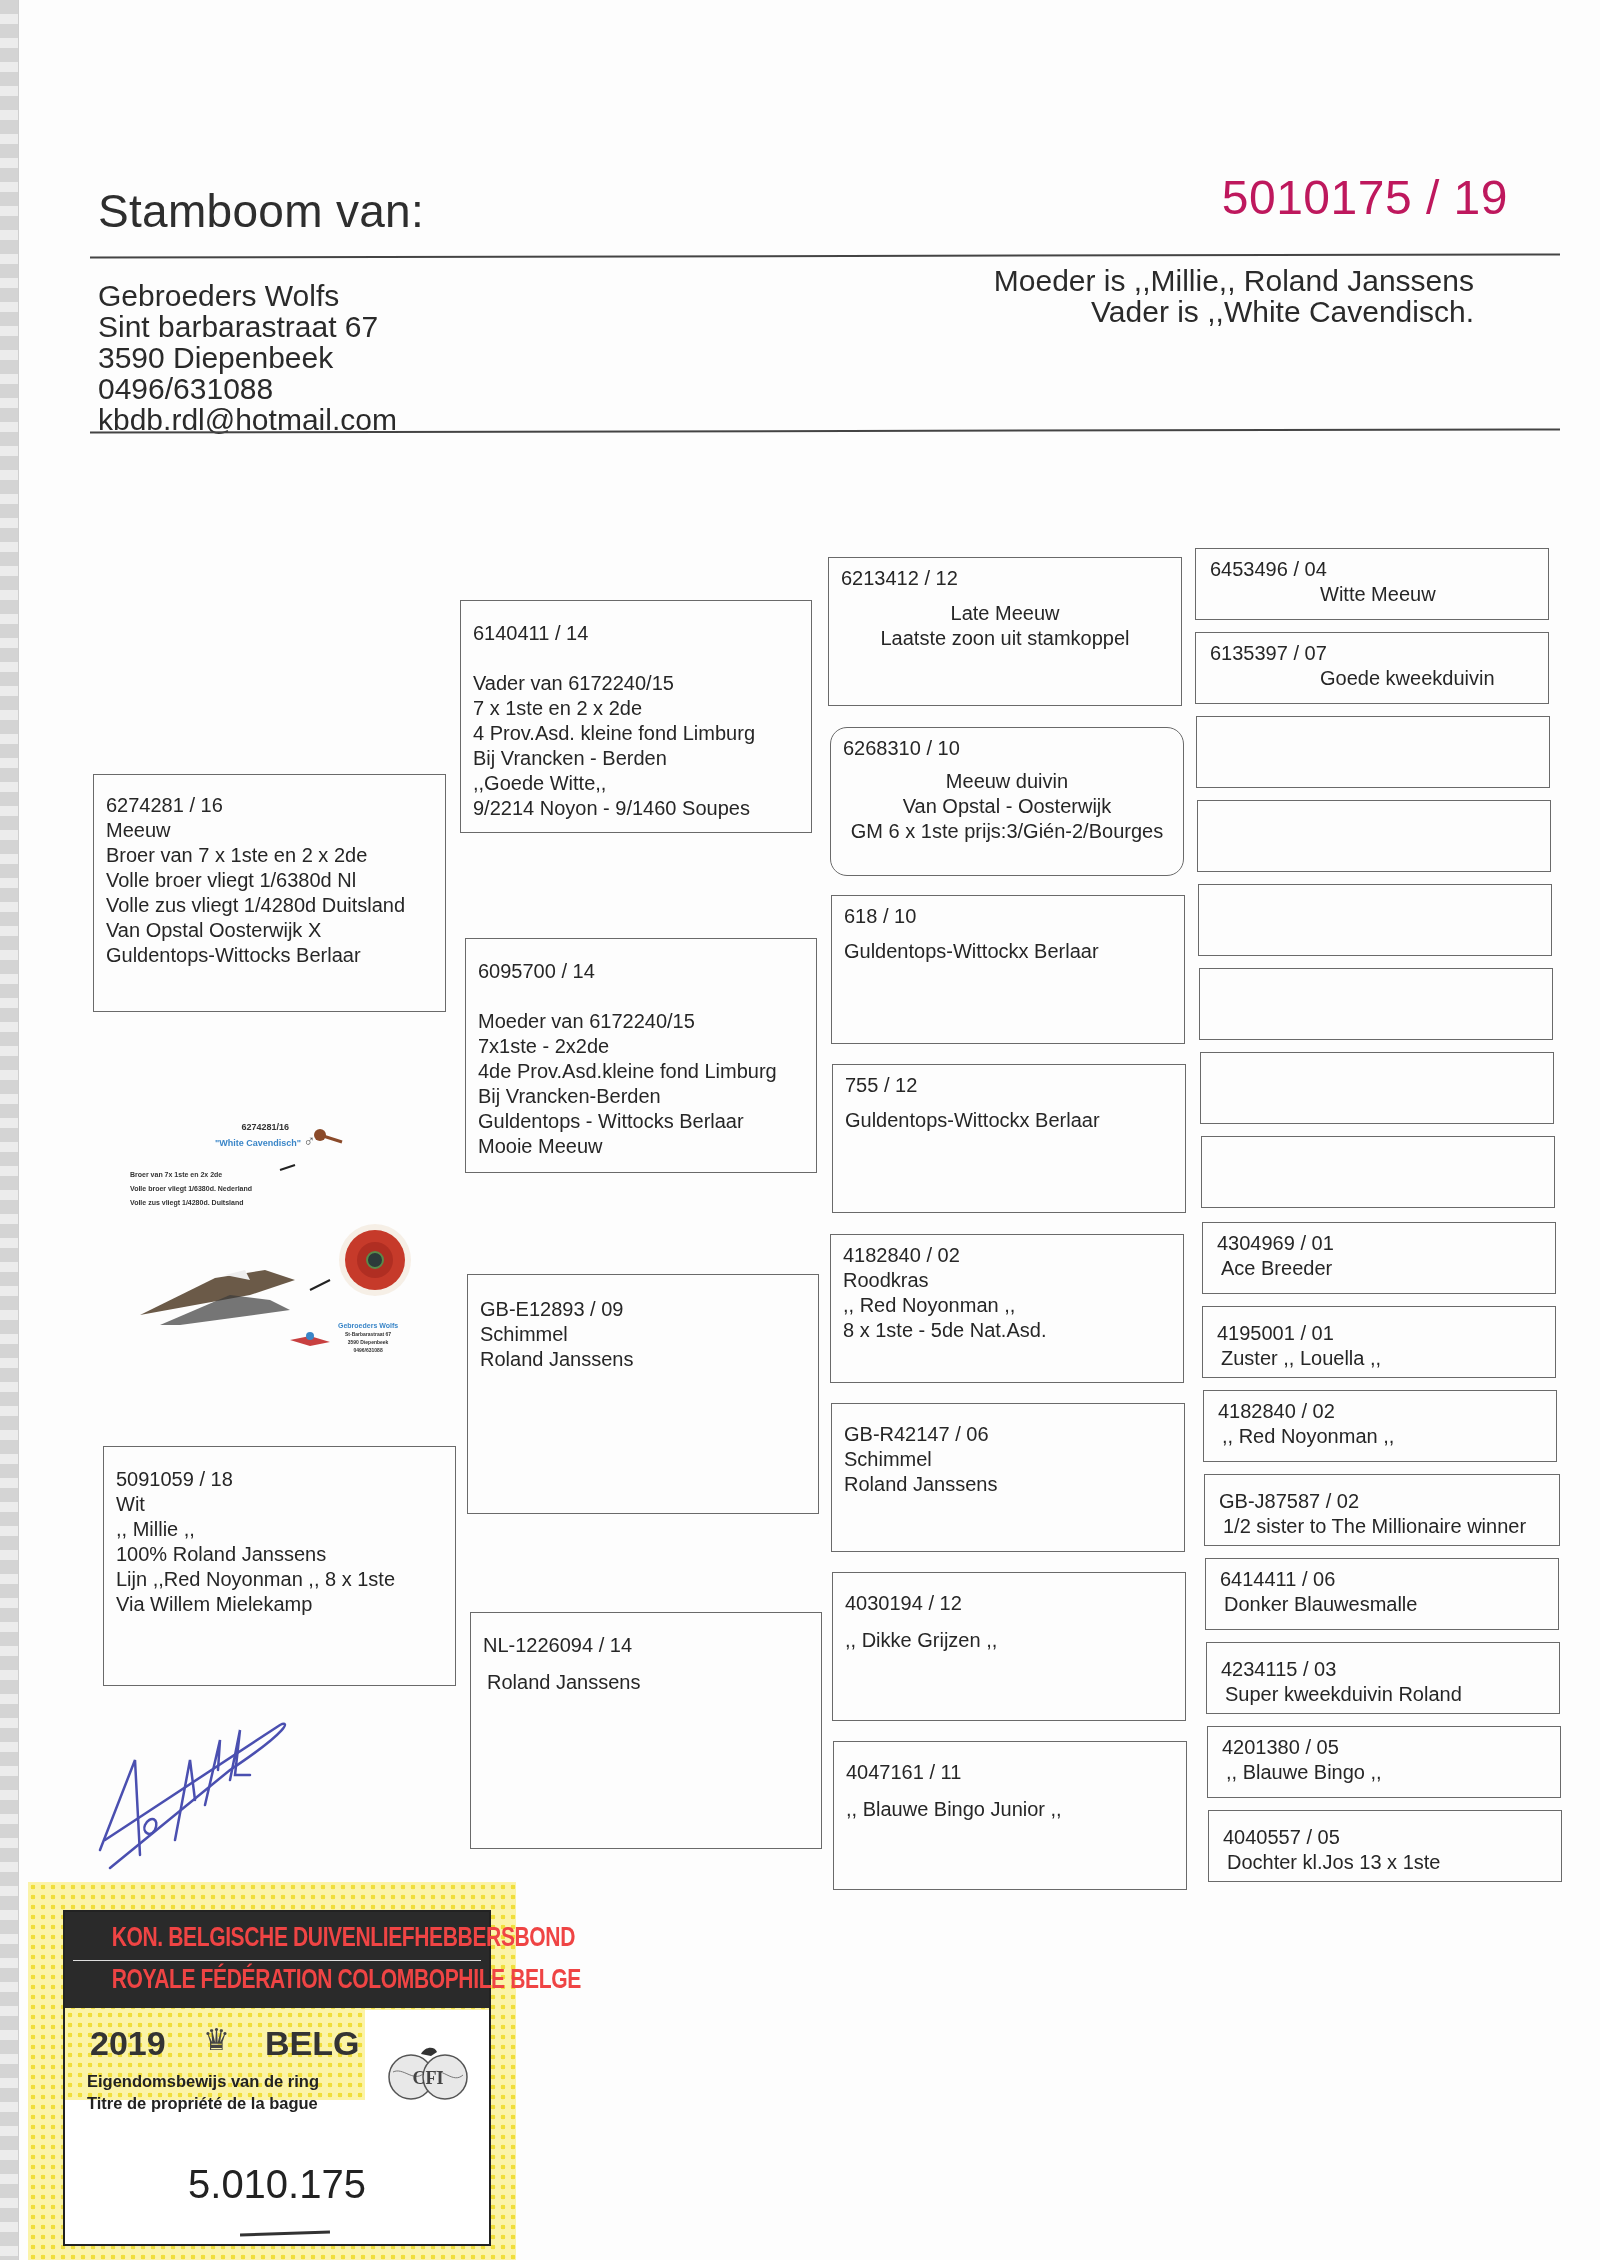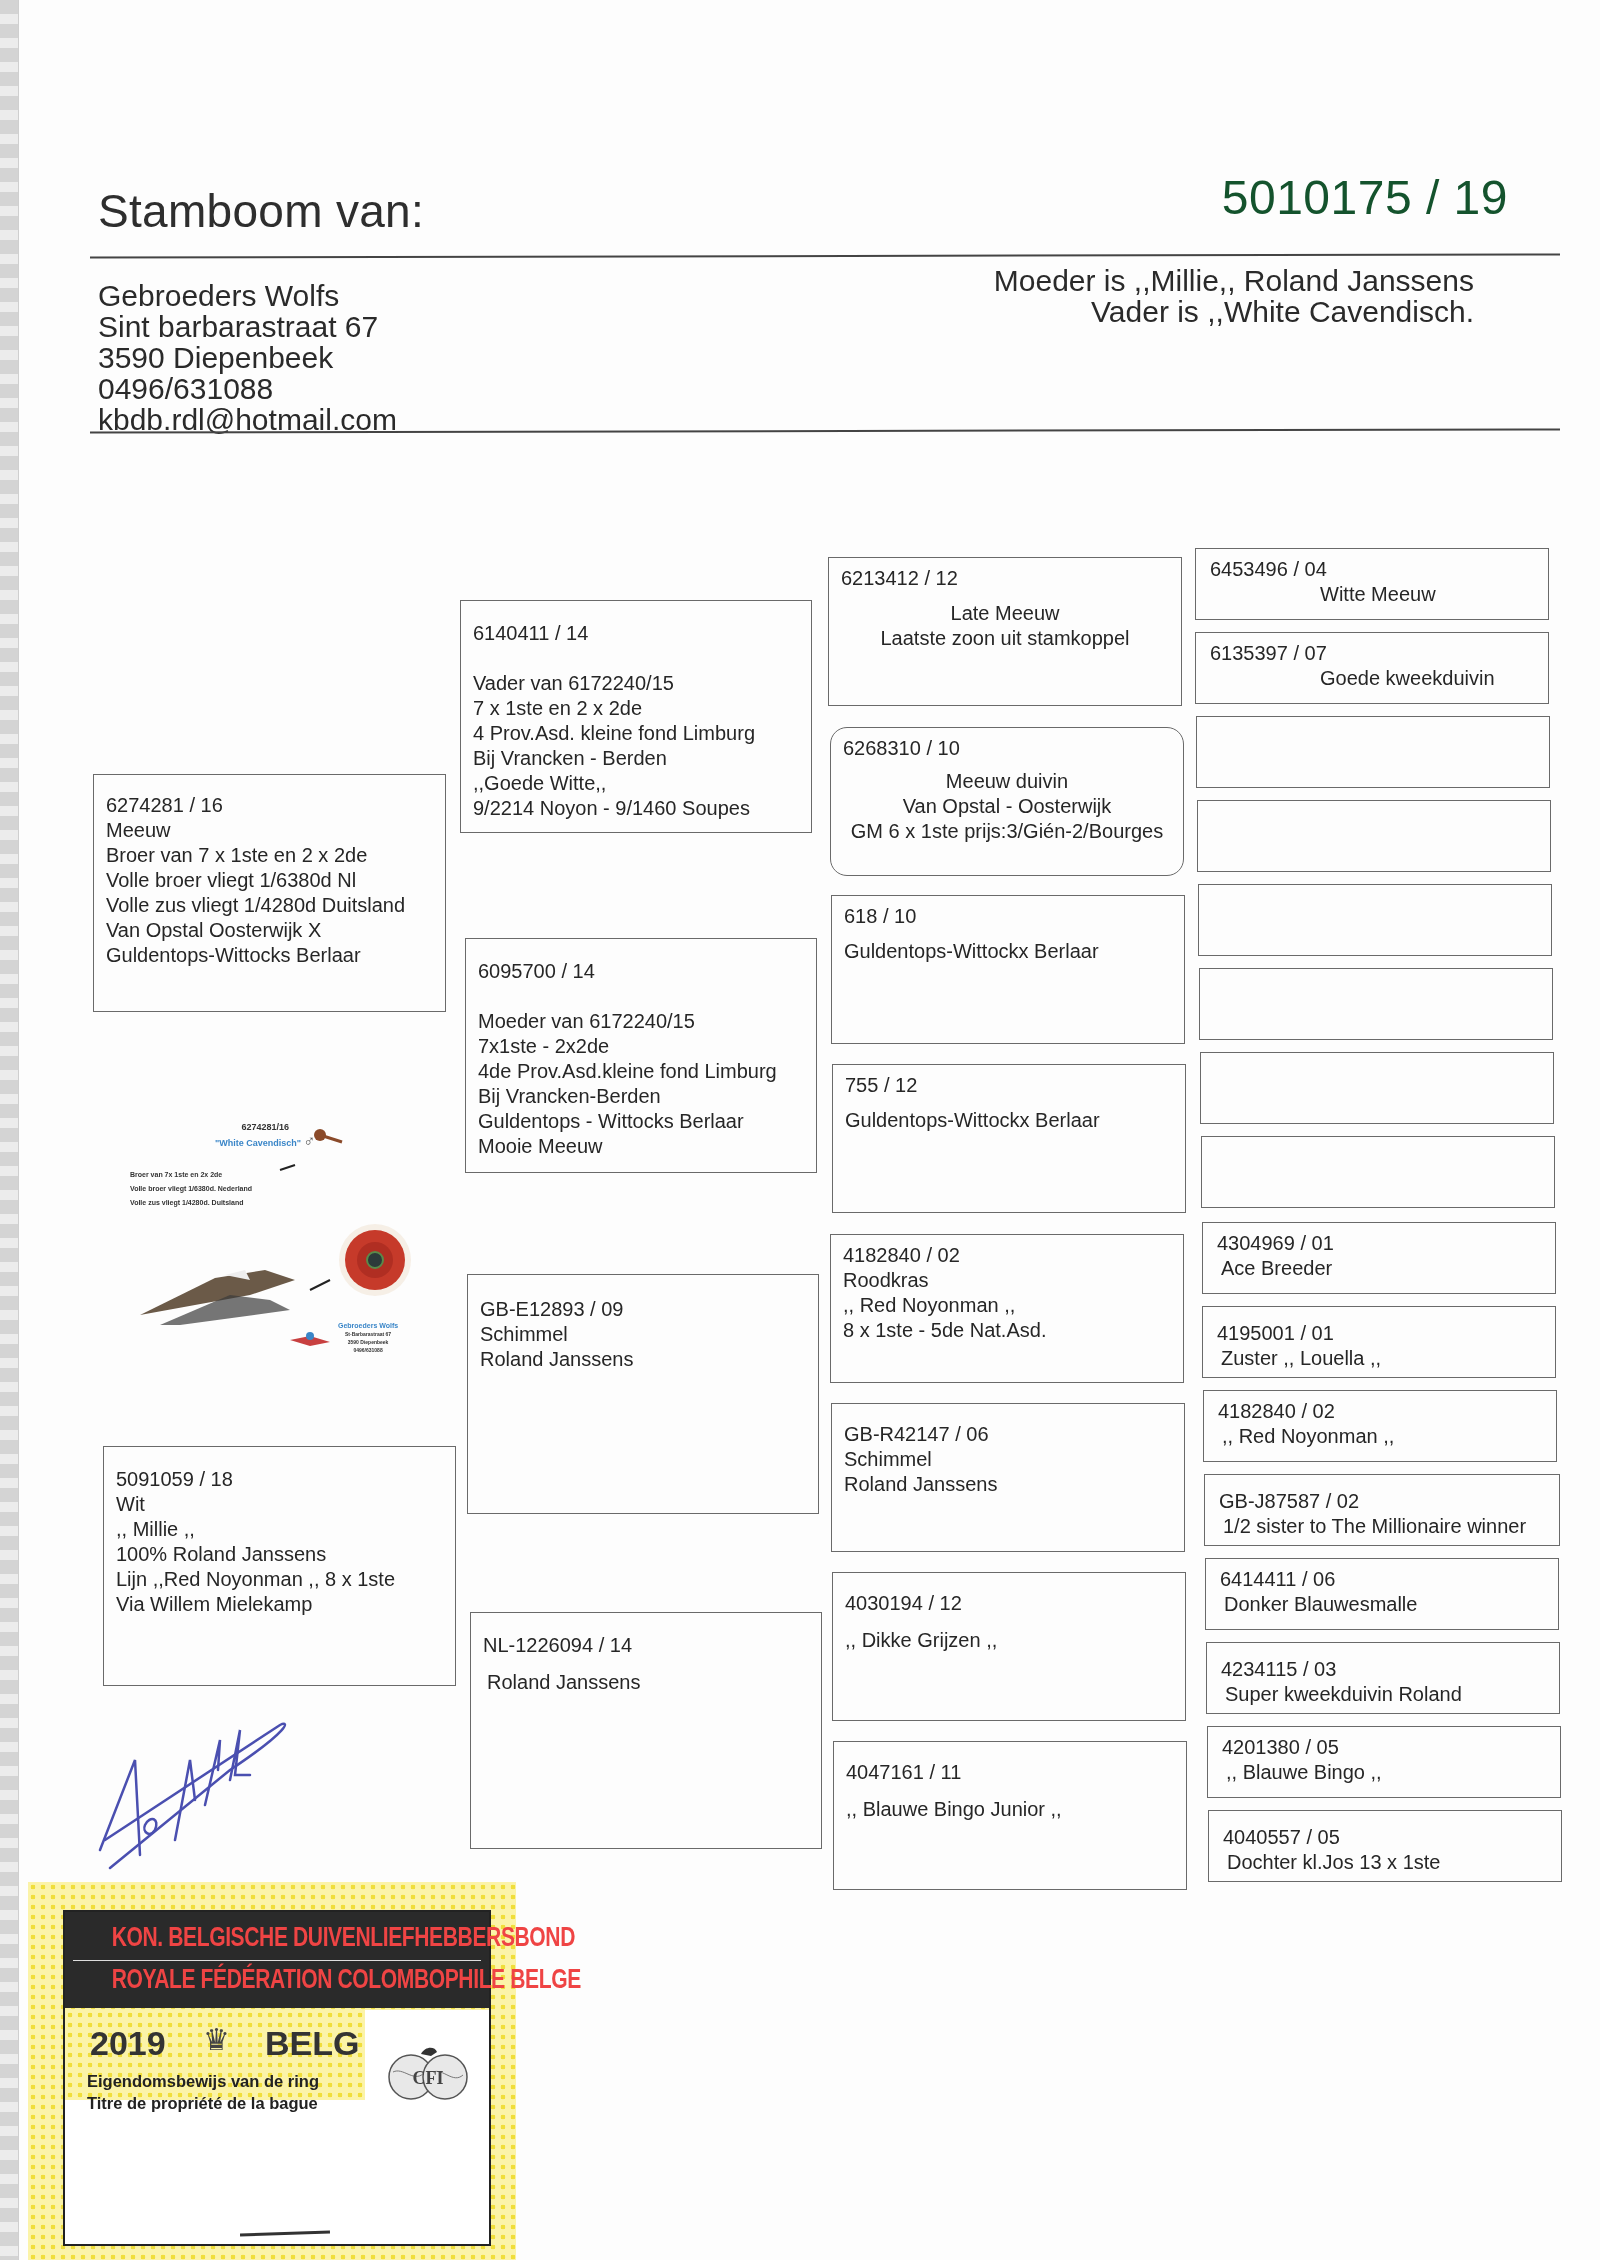--- a/index.html
+++ b/index.html
@@ -8,21 +8,21 @@
     background: #fdfdfd;
     font-family: "Liberation Sans", sans-serif;
     color: #222;
   }
   .spine {
     position: absolute; left: 0; top: 0; width: 18px; height: 2260px;
     background: repeating-linear-gradient(180deg, #d4d4d4 0 14px, #ececec 14px 24px);
     border-right: 1px solid #cfcfcf;
   }
   .title { position: absolute; left: 98px; top: 184px; font-size: 46px; color: #2e2e2e; letter-spacing: 0.3px; }
-  .ring-number { position: absolute; right: 92px; top: 170px; font-size: 48px; color: #14532d; letter-spacing: 0.5px; }
+  .ring-number { position: absolute; right: 92px; top: 170px; font-size: 48px; color: #be185d; letter-spacing: 0.5px; }
   .hr { position: absolute; height: 0; border-top: 2px solid #444; }
   .hr1 { left: 90px; width: 1470px; top: 255px; transform: rotate(-0.12deg); }
   .hr2 { left: 90px; width: 1470px; top: 430px; transform: rotate(-0.12deg); }
   .owner { position: absolute; left: 98px; top: 280px; font-size: 30px; line-height: 31px; color: #2a2a2a; }
   .owner div { white-space: nowrap; }
   .desc { position: absolute; right: 126px; top: 265px; font-size: 30px; line-height: 31px; color: #2a2a2a; text-align: right; }
   .desc div { white-space: nowrap; }
 
   .box {
     position: absolute; border: 1.5px solid #6a6a6a; background: transparent;
@@ -324,15 +324,16 @@
     <div class="card-belg">BELG</div>
     <div class="card-own1">Eigendomsbewijs van de ring</div>
     <div class="card-own2">Titre de propriété de la bague</div>
     <svg class="card-logo" viewBox="0 0 90 60">
       <circle cx="28" cy="35" r="22" fill="#e8e8e8" stroke="#555" stroke-width="1.5"></circle>
       <circle cx="62" cy="35" r="22" fill="#e8e8e8" stroke="#555" stroke-width="1.5"></circle>
       <path d="M10,30 C20,25 30,40 40,32 M50,30 C60,26 70,42 80,33" stroke="#777" fill="none"></path>
       <text x="45" y="42" text-anchor="middle" font-family="Liberation Serif, serif" font-size="18" font-weight="bold" fill="#444">CFI</text>
       <path d="M38,12 C42,4 52,4 54,10 L48,14 Z" fill="#333"></path>
     </svg>
+    <div class="card-number">5.010.175</div>
     <div class="card-dash"></div>
   </div>
 </div>
 
 </body></html>

